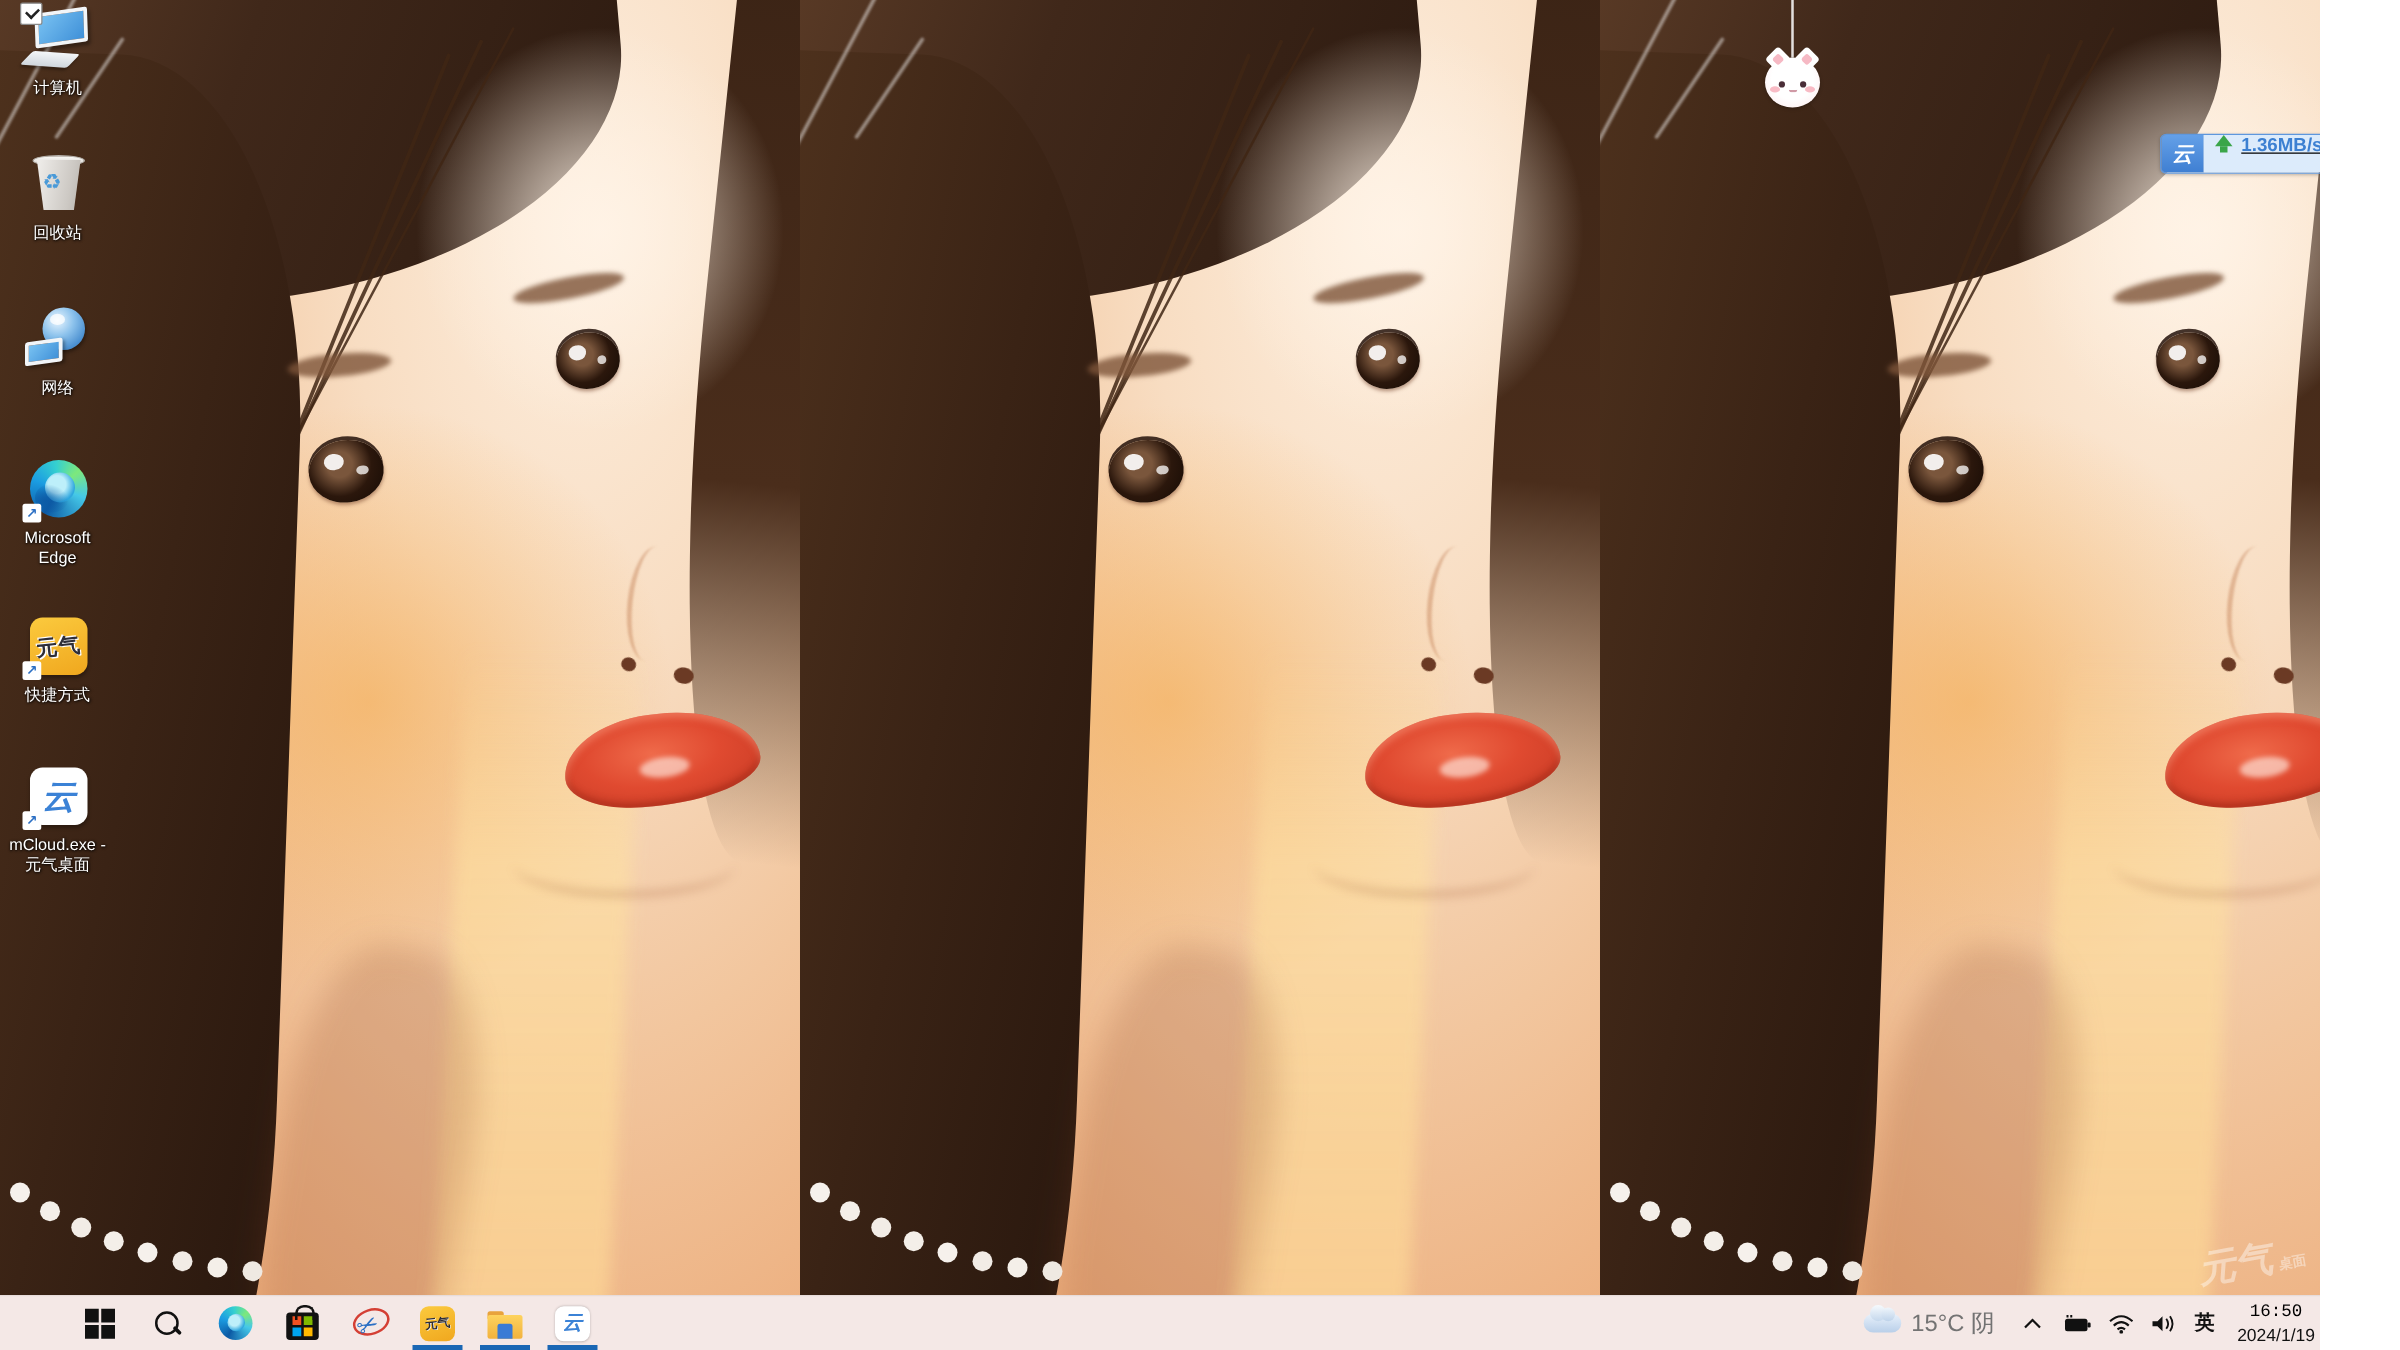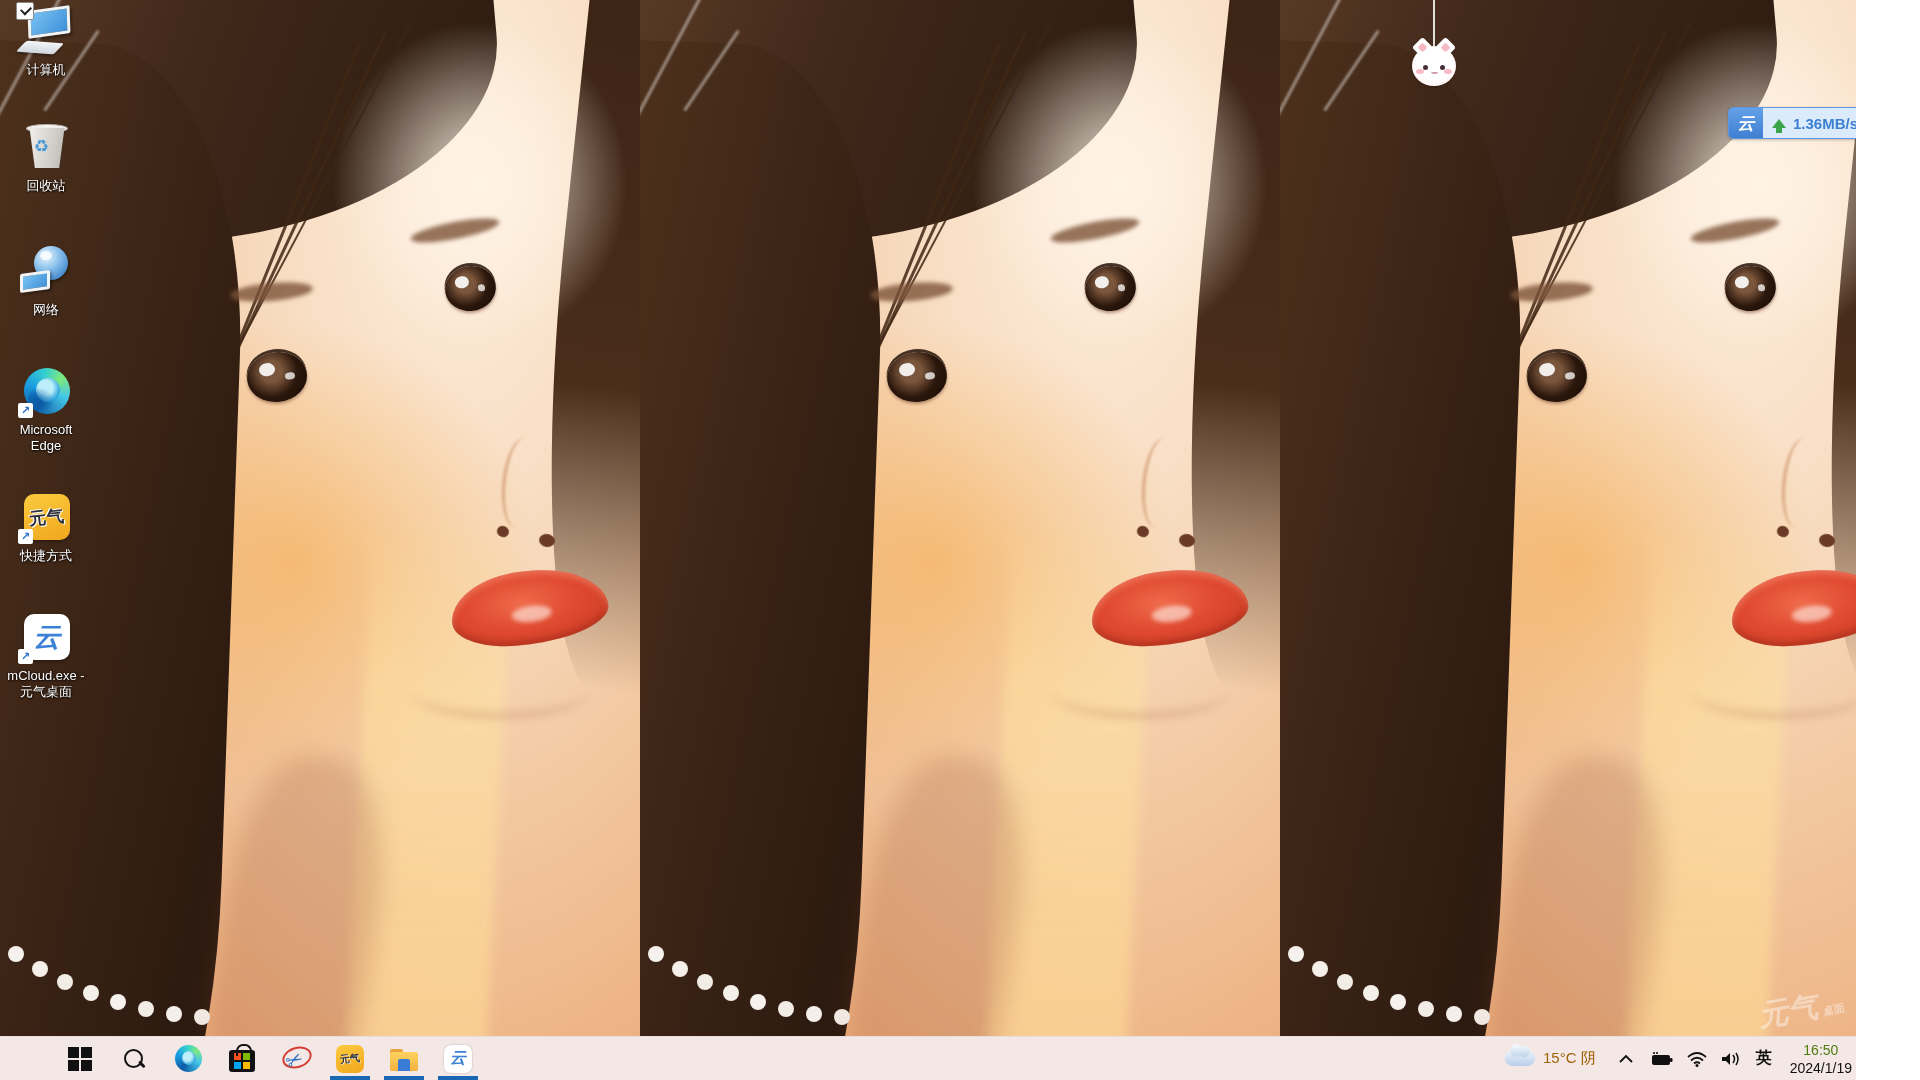--- a/index.html
+++ b/index.html
@@ -121,21 +121,21 @@
   .cat-eye.l { left:11px; } .cat-eye.r { right:11px; }
   .cat-blush { position:absolute; top:23px; width:8px; height:5px; border-radius:50%; background:rgba(246,170,182,.8); }
   .cat-blush.l { left:4px; } .cat-blush.r { right:4px; }
   .cat-mouth { position:absolute; left:19px; top:23px; width:7px; height:5px; border-bottom:2px solid #d09aa6; border-radius:50%; }
 
   
   .speed { position:absolute; left:1728px; top:107px; height:32px; display:flex; border-radius:5px; overflow:hidden;
     border:1px solid #5e97dd; box-shadow:0 1px 3px rgba(0,0,0,.25); }
   .speed-logo { width:34px; background:linear-gradient(#64a0e8,#3f7fd2); color:#fff; font-size:17px; font-weight:bold;
     font-style:italic; display:flex; align-items:center; justify-content:center; }
-  .speed-body { background:#dcebfb; display:flex; align-items:center; gap:7px; padding:0 10px 0 9px; }
+  .speed-body { background:#dcebfb; display:flex; gap:7px; padding:0 10px 0 9px;text-decoration:underline; }
   .up-arrow { width:0; height:0; border-left:7px solid transparent; border-right:7px solid transparent;
     border-bottom:9px solid #3aa549; position:relative; }
   .up-arrow::after { content:""; position:absolute; left:-3px; top:9px; width:6px; height:5px; background:#3aa549; }
   .speed-rate { font-size:15px; font-weight:bold; color:#3c80d2; }
 
   
   .watermark { position:absolute; right:12px; bottom:50px; transform:rotate(-10deg); opacity:.42; color:#fff; white-space:nowrap; }
   .wm-main { font-size:30px; font-weight:bold; font-style:italic; }
   .wm-sub { font-size:11px; font-weight:bold; }
 
@@ -178,26 +178,26 @@
 
   
   .tray { margin-left:auto; display:flex; align-items:center; height:100%; padding-right:6px; }
   .tray-item { display:flex; align-items:center; height:100%; cursor:pointer; }
   .weather { gap:8px; padding:0 12px; }
   .cloud { position:relative; width:30px; height:15px; background:linear-gradient(#e8f1fb,#b9cfe9); border-radius:10px; }
   .cloud::before { content:""; position:absolute; left:5px; top:-7px; width:13px; height:13px; border-radius:50%;
     background:linear-gradient(#f6fafd,#c4d7ec); }
   .cloud::after { content:""; position:absolute; left:14px; top:-5px; width:11px; height:11px; border-radius:50%;
     background:linear-gradient(#eef5fb,#bed3ea); }
-  .weather-text { font-size:15px; color:#a16207; }
+  .weather-text { font-size:19px; color:#737373; }
   .chevron { padding:0 10px; }
   .sysicon { padding:0 6px; }
   .ime { font-size:16px; color:#111; padding:0 8px; font-weight:bold; }
   .clock { flex-direction:column; justify-content:center; align-items:center; padding:0 10px; line-height:18px; }
-  .clock .t { font-size:14px; color:#4d7c0f; }
+  .clock .t { font-size:14px; color:#000000;font-family:Liberation Mono, monospace; }
   .clock .d { font-size:14px; color:#111; }
   .notif { position:relative; padding:0 12px 0 8px; }
   .notif-badge { position:absolute; right:6px; bottom:6px; width:17px; height:17px; border-radius:50%;
     background:rgba(228,221,220,.95); border:1.5px solid #444; font-size:11px; color:#111;
     display:flex; align-items:center; justify-content:center; }
   .show-desktop { width:6px; height:100%; border-left:1px solid #c9b6b3; cursor:pointer; }
 </style>
 </head>
 <body>
 

